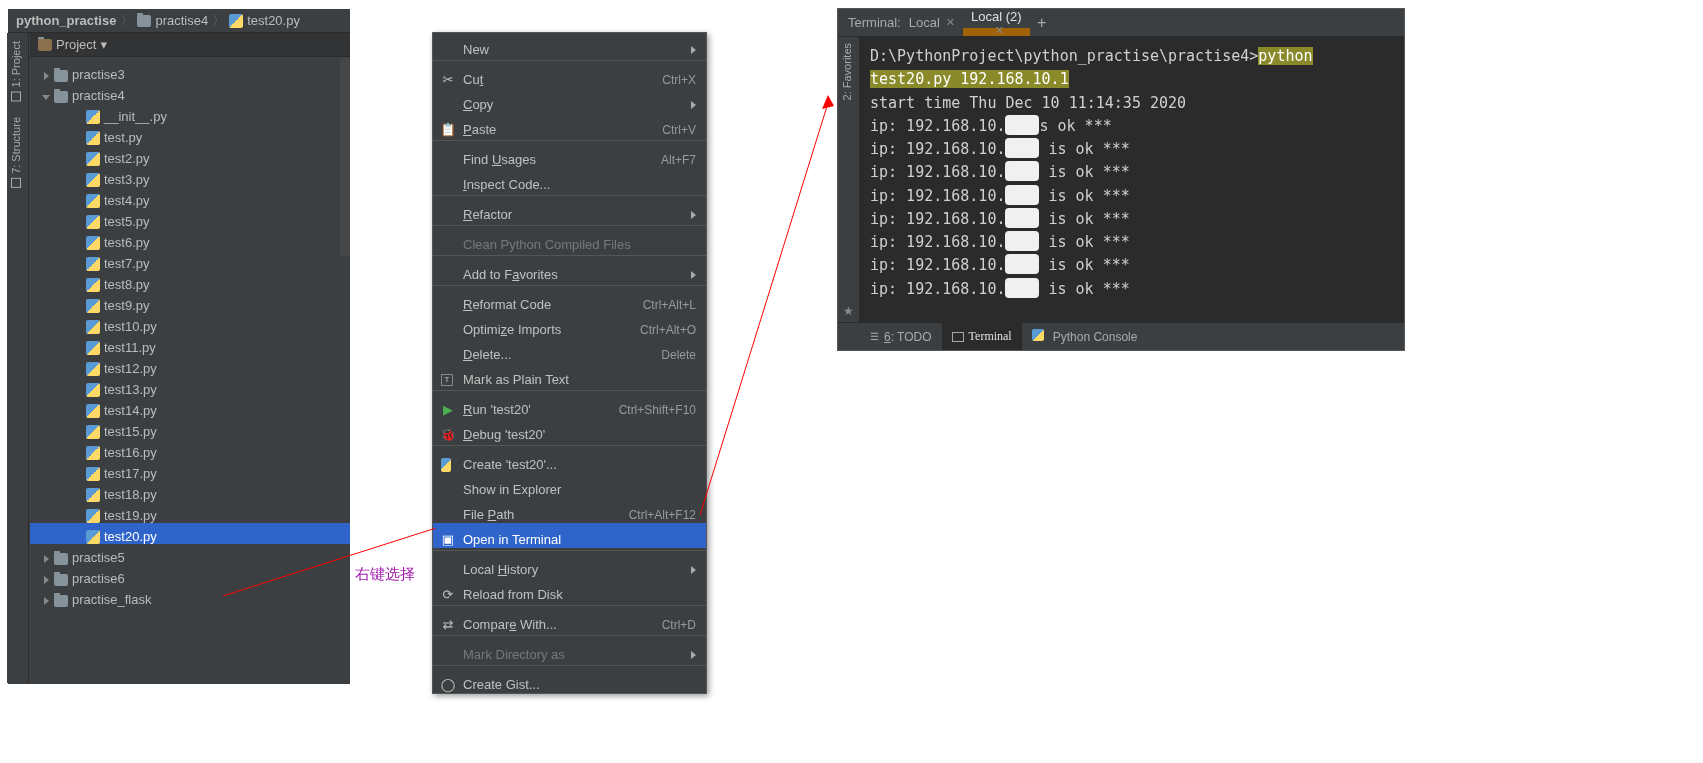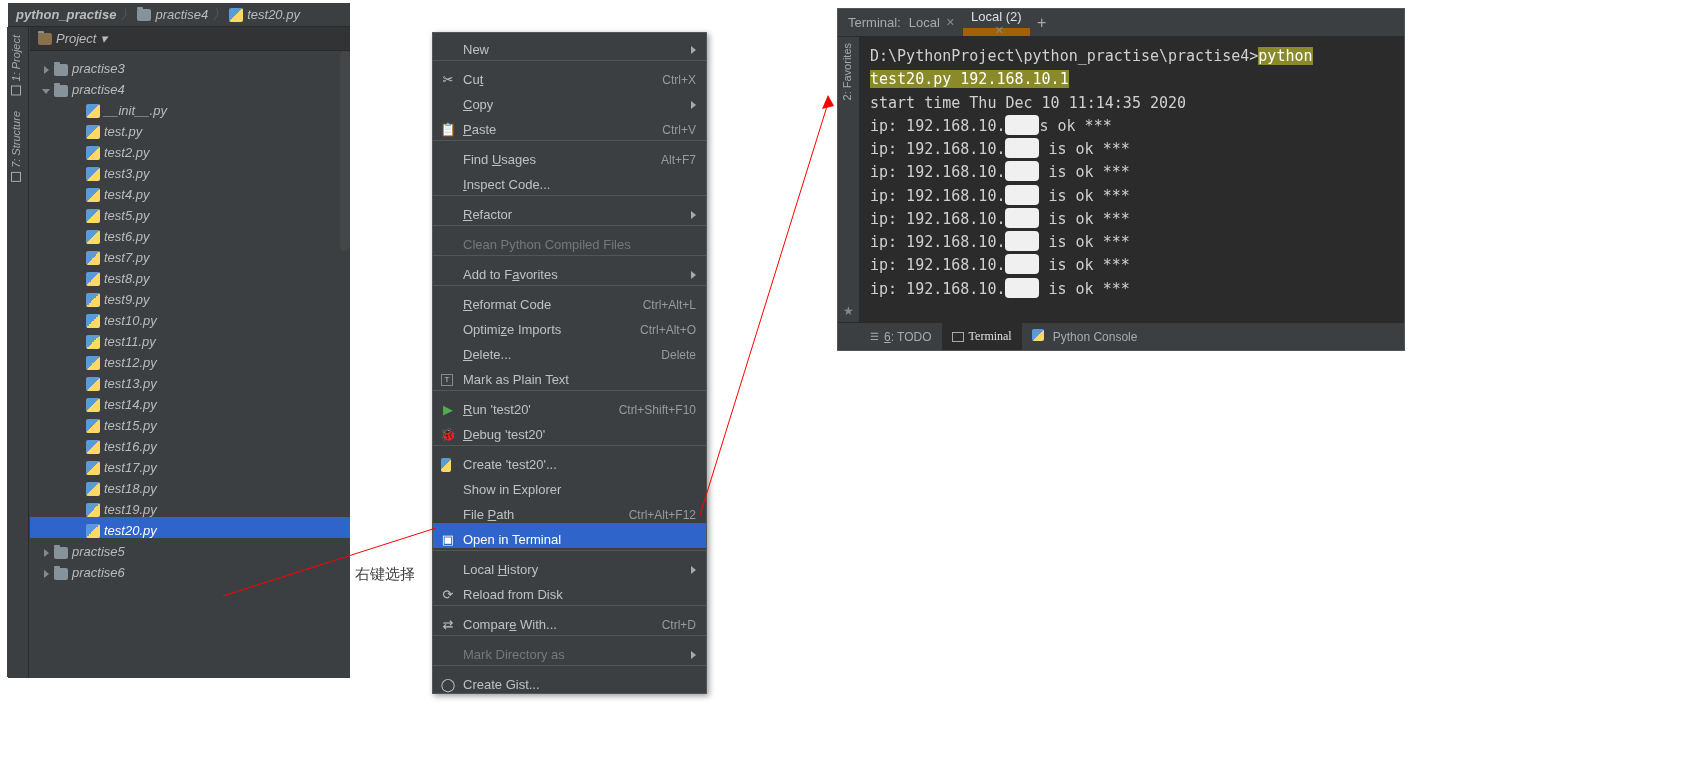--- a/index.html
+++ b/index.html
@@ -10,26 +10,25 @@
   width: 1703px;
   height: 763px;
   position: relative;
   overflow: hidden;
 }
 
 
 .left-panel {
   position: absolute;
   left: 8px;
-  top: 3px;
+  top: 9px;
   width: 342px;
   height: 675px;
   background: #3c3f41;
   color: #bbbbbb;
-  font-style: italic;
 }
 .breadcrumb {
   background: #3c3f41;
   height: 24px;
   display: flex;
   align-items: center;
   padding: 0 8px;
   font-size: 13px;
   border-bottom: 1px solid #2b2b2b;
 }
@@ -148,21 +147,21 @@
 .menu-sep { height:1px; background:#555; margin: 2px 0; }
 .menu-item .sub-arrow { margin-left:auto; width:0;height:0;border-top:4px solid transparent;border-bottom:4px solid transparent;border-left:5px solid #aaa; }
 .menu-icon { position:absolute; left:8px; width:14px; height:14px; display:flex; align-items:center; justify-content:center; }
 .mnemonic { text-decoration: underline; }
 
 
 .annotation-text {
   position: absolute;
   left: 355px;
   top: 565px;
-  color: #404040;
+  color: #a21caf;
   font-size: 15px;
   font-family: "Microsoft YaHei", sans-serif;
 }
 .red-line-1 { position:absolute; left:223px; top:528px; }
 .red-line-2 { position:absolute; left:700px; top:95px; }
 
 
 .terminal-panel {
   position: absolute;
   left: 837px; top: 8px;
@@ -361,20 +360,25 @@
     <div class="tree-row indent-0">
         <span class="arrow right"></span>
         <span class="folder-icon-small"></span>
         <span>practise5</span>
       </div>
     <div class="tree-row indent-0">
         <span class="arrow right"></span>
         <span class="folder-icon-small"></span>
         <span>practise6</span>
       </div>
+    <div class="tree-row indent-0">
+        <span class="arrow right"></span>
+        <span class="folder-icon-small"></span>
+        <span>practise_flask</span>
+      </div>
   </div>
   <div class="tree-scrollbar"></div>
 </div>
 
 <div class="context-menu">
   <div class="menu-item">
       <span>New</span>
       <span class="sub-arrow"></span>
     </div>
   <div class="menu-sep"></div>

